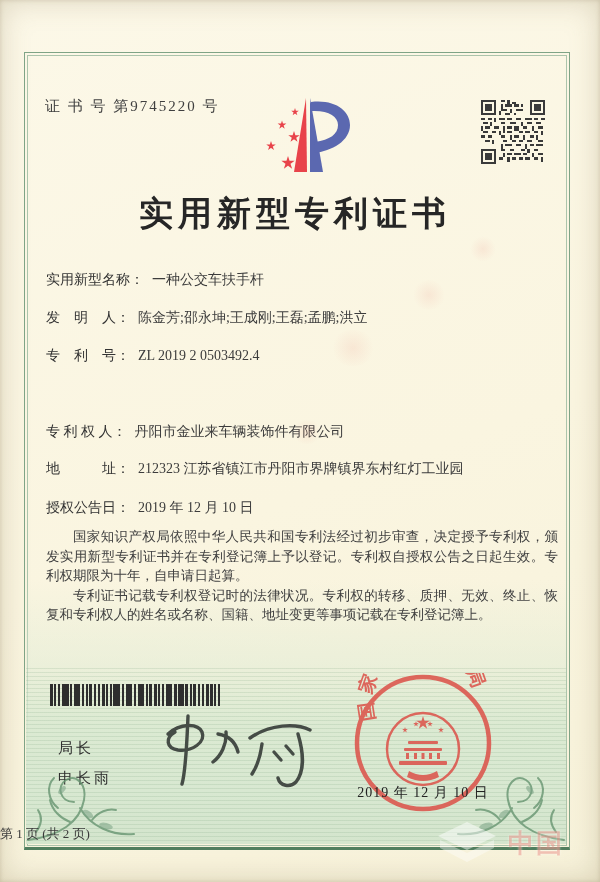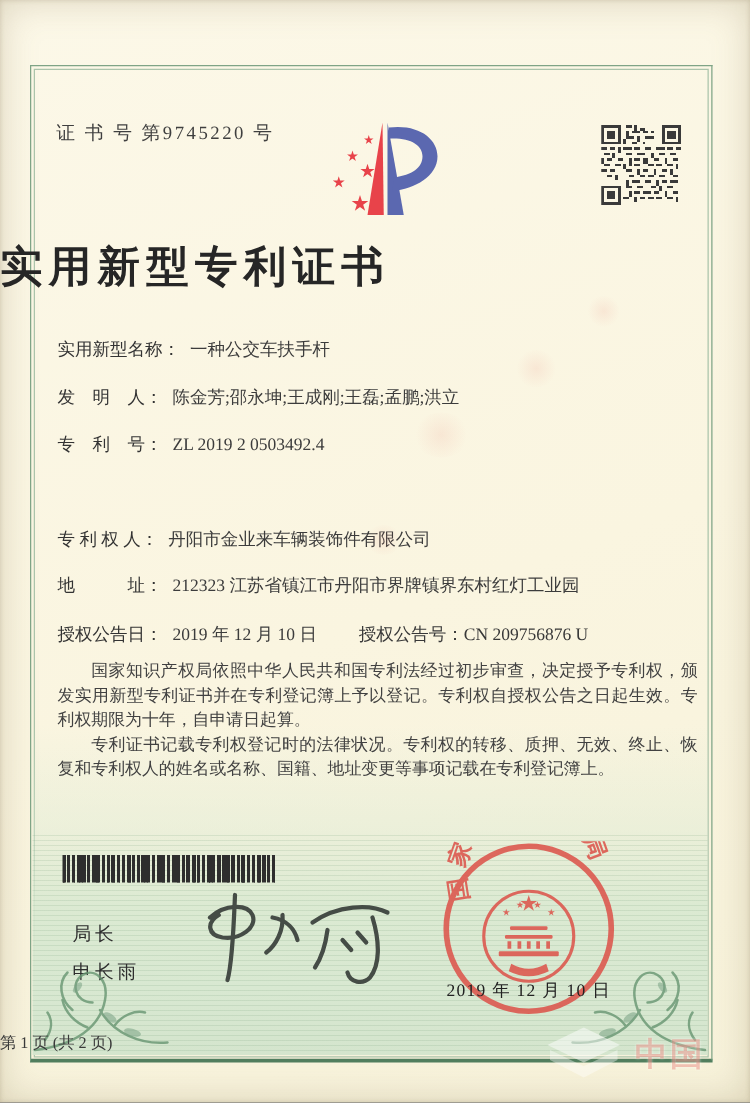--- a/index.html
+++ b/index.html
@@ -15,21 +15,21 @@
   .frame-inner{position:absolute;left:2px;top:2px;right:2px;bottom:1px;border:1px solid #abc4ab;}
   
   .band{position:absolute;left:26px;top:580px;width:540px;height:264px;
     background:linear-gradient(180deg,rgba(219,234,212,0) 0%,rgba(219,234,212,.45) 32%,rgba(217,233,209,.92) 55%,#d8e8d1 80%,#d4e5cd 100%);}
   .band-lines{position:absolute;left:26px;top:668px;width:540px;height:176px;opacity:.5;
     background:repeating-linear-gradient(180deg,rgba(116,158,121,.35) 0 1px,rgba(0,0,0,0) 1px 4px);}
   
   .cert-no{position:absolute;left:45px;top:97px;font-size:15px;letter-spacing:2px;color:#3f3f3f;}
   .logo{position:absolute;left:238px;top:90px;}
   .qr{position:absolute;left:481px;top:100px;width:64px;height:64px;}
-  .title{position:absolute;left:0;right:10px;top:191px;text-align:left;font-size:34px;
+  .title{position:absolute;left:0;right:10px;top:191px;text-align:center;font-size:34px;
     font-weight:700;letter-spacing:5px;color:#262626;}
   .field{position:absolute;left:46px;font-size:14px;white-space:nowrap;color:#383838;}
   .field .lbl{color:#333;}
   .field .val{margin-left:8px;color:#3c3c3c;margin-top:32px;}
   .field2{position:absolute;left:287px;font-size:14px;white-space:nowrap;color:#383838;}
   .paras{position:absolute;left:46px;width:512px;top:527px;font-size:13.5px;line-height:19.5px;
     text-align:justify;color:#414141;}
   .paras p{margin:0;text-indent:2em;}
   
   .barcode{position:absolute;left:50px;top:684px;width:170px;height:22px;
@@ -109,23 +109,20 @@
     <span class="lbl">专　利　号：</span><span class="val">ZL 2019 2 0503492.4</span>
   </div>
   <div class="field" style="top:423px">
     <span class="lbl">专 利 权 人：</span><span class="val">丹阳市金业来车辆装饰件有限公司</span>
   </div>
   <div class="field" style="top:460px">
     <span class="lbl">地　　　址：</span><span class="val">212323 江苏省镇江市丹阳市界牌镇界东村红灯工业园</span>
   </div>
   <div class="field" style="top:499px">
     <span class="lbl">授权公告日：</span><span class="val">2019 年 12 月 10 日</span>
-  </div>
-  <div class="field2" style="top:499px">
-    <span class="lbl">授权公告号：</span><span class="val">CN 209756876 U</span>
   </div>
 
   <div class="paras">
     <p>国家知识产权局依照中华人民共和国专利法经过初步审查，决定授予专利权，颁发实用新型专利证书并在专利登记簿上予以登记。专利权自授权公告之日起生效。专利权期限为十年，自申请日起算。</p>
     <p>专利证书记载专利权登记时的法律状况。专利权的转移、质押、无效、终止、恢复和专利权人的姓名或名称、国籍、地址变更等事项记载在专利登记簿上。</p>
   </div>
 
   <div class="barcode"></div>
 
   <div class="director">

